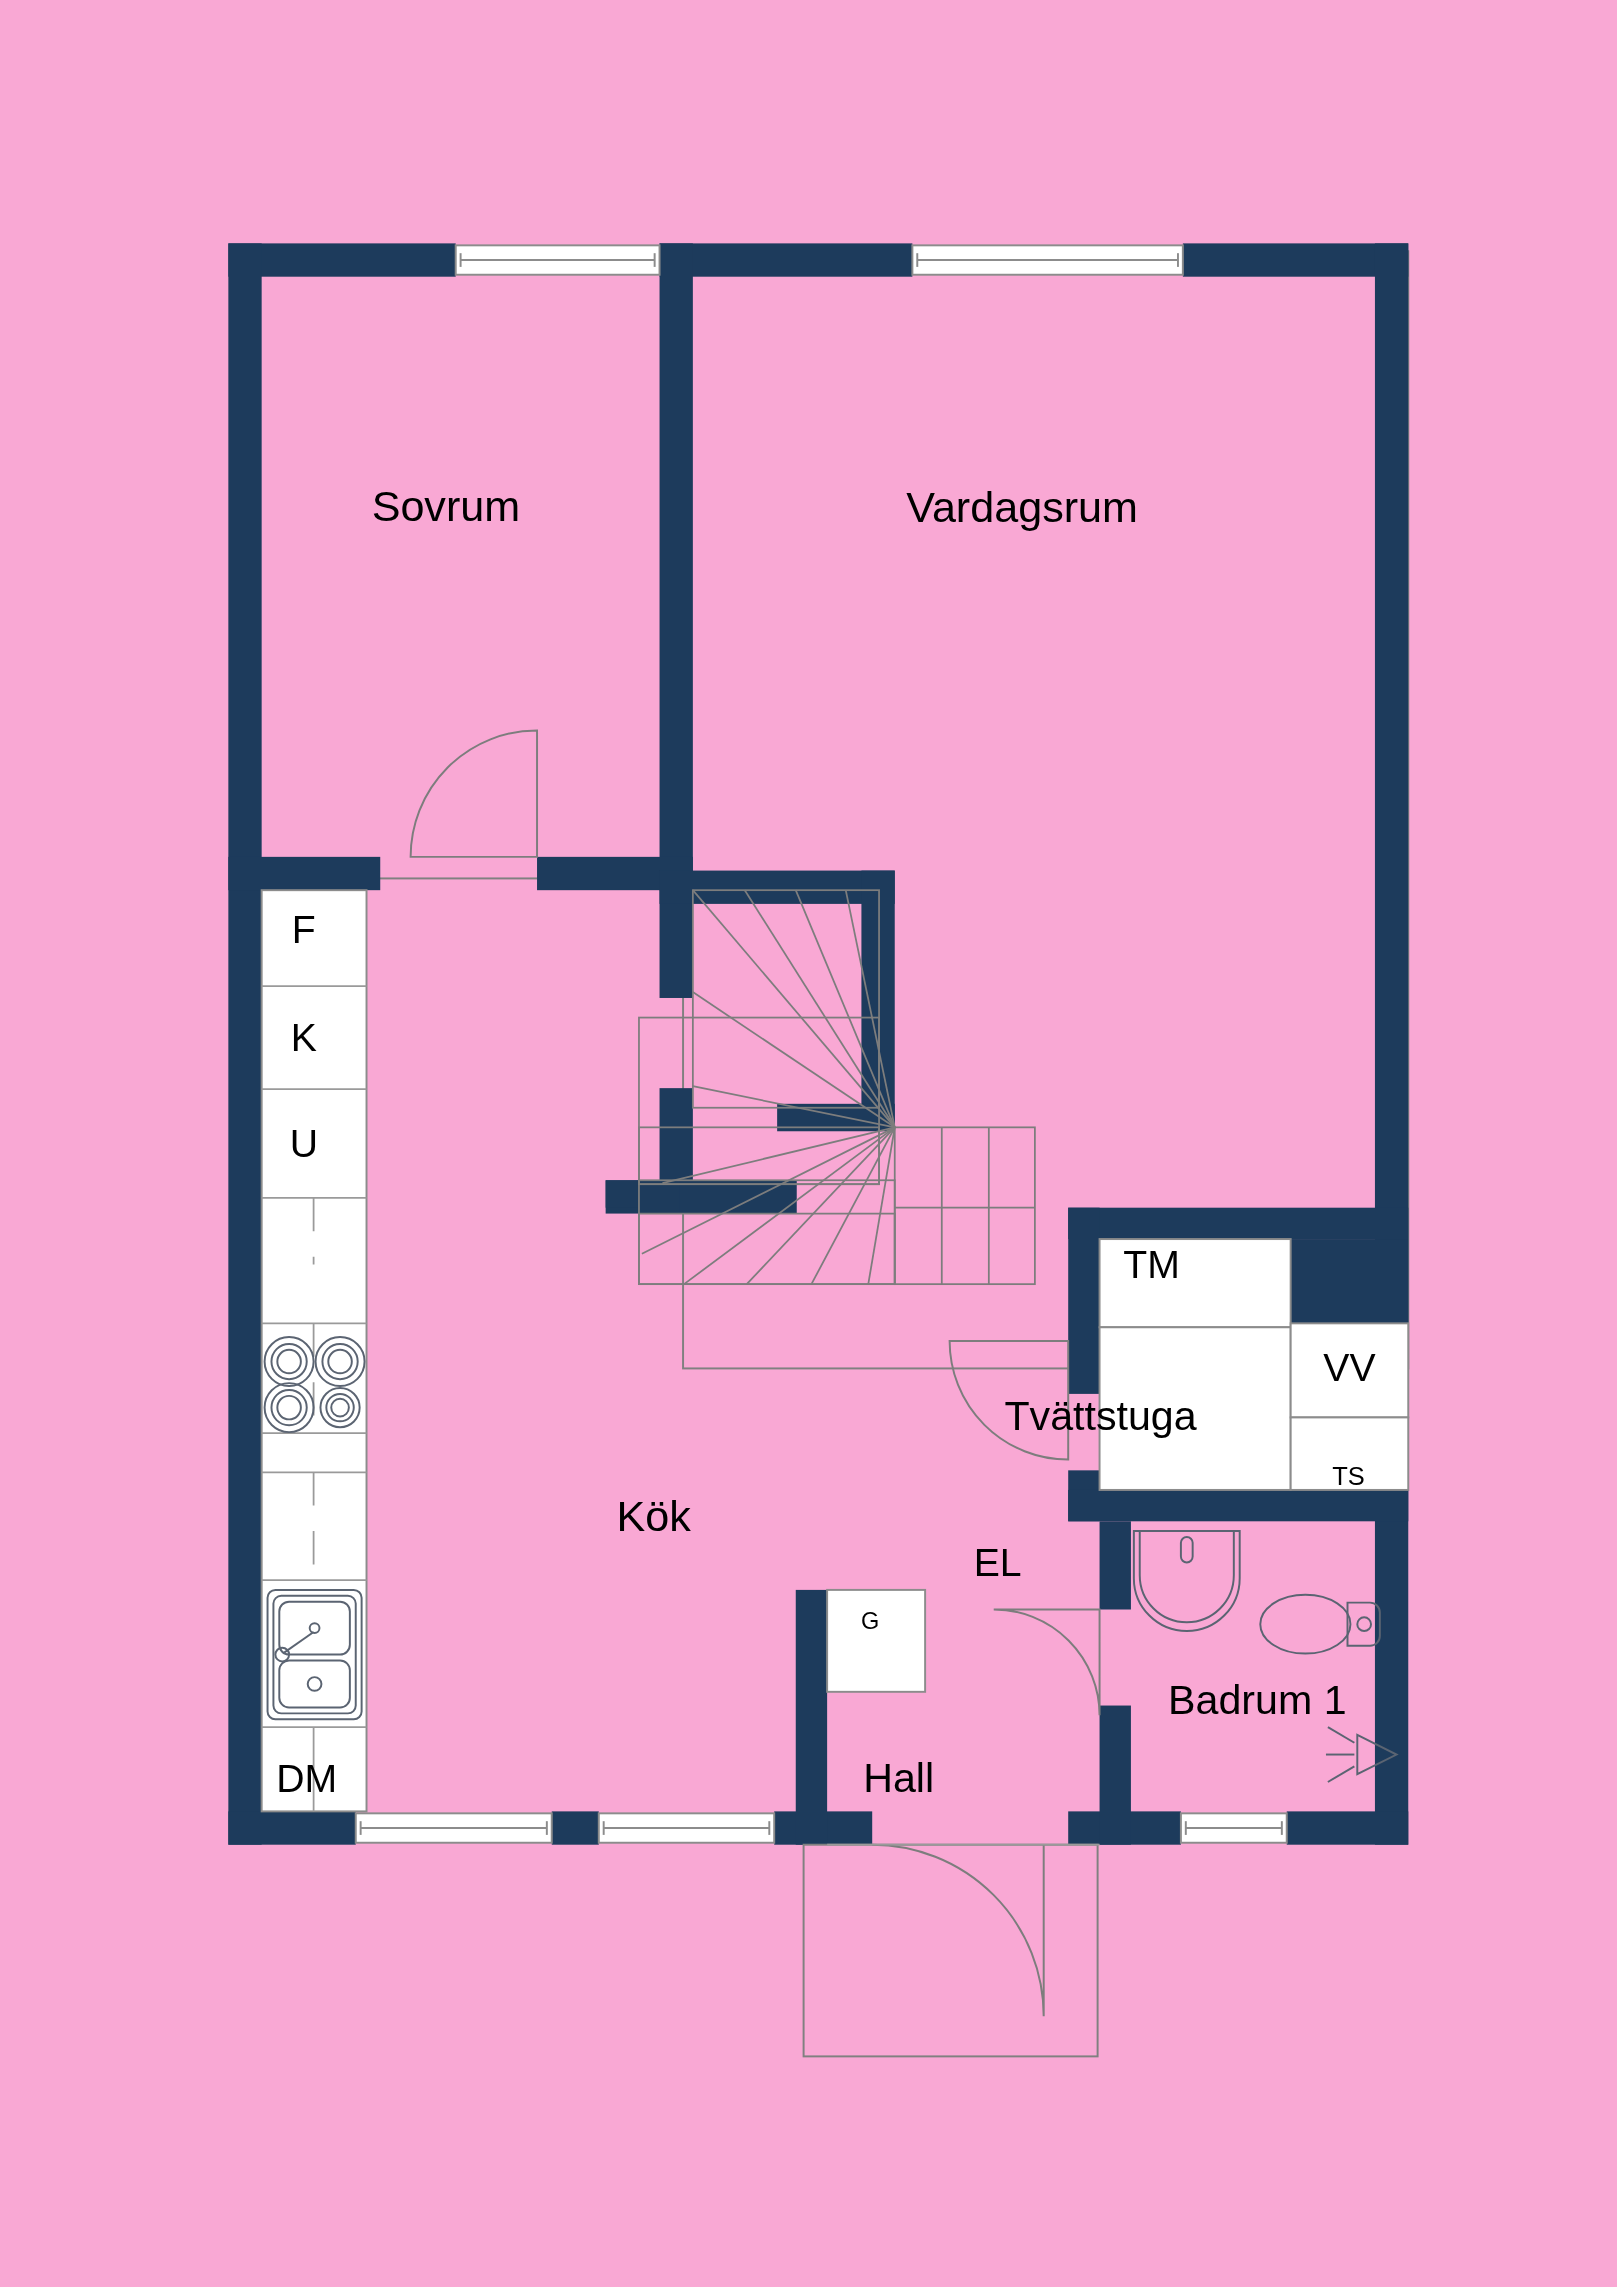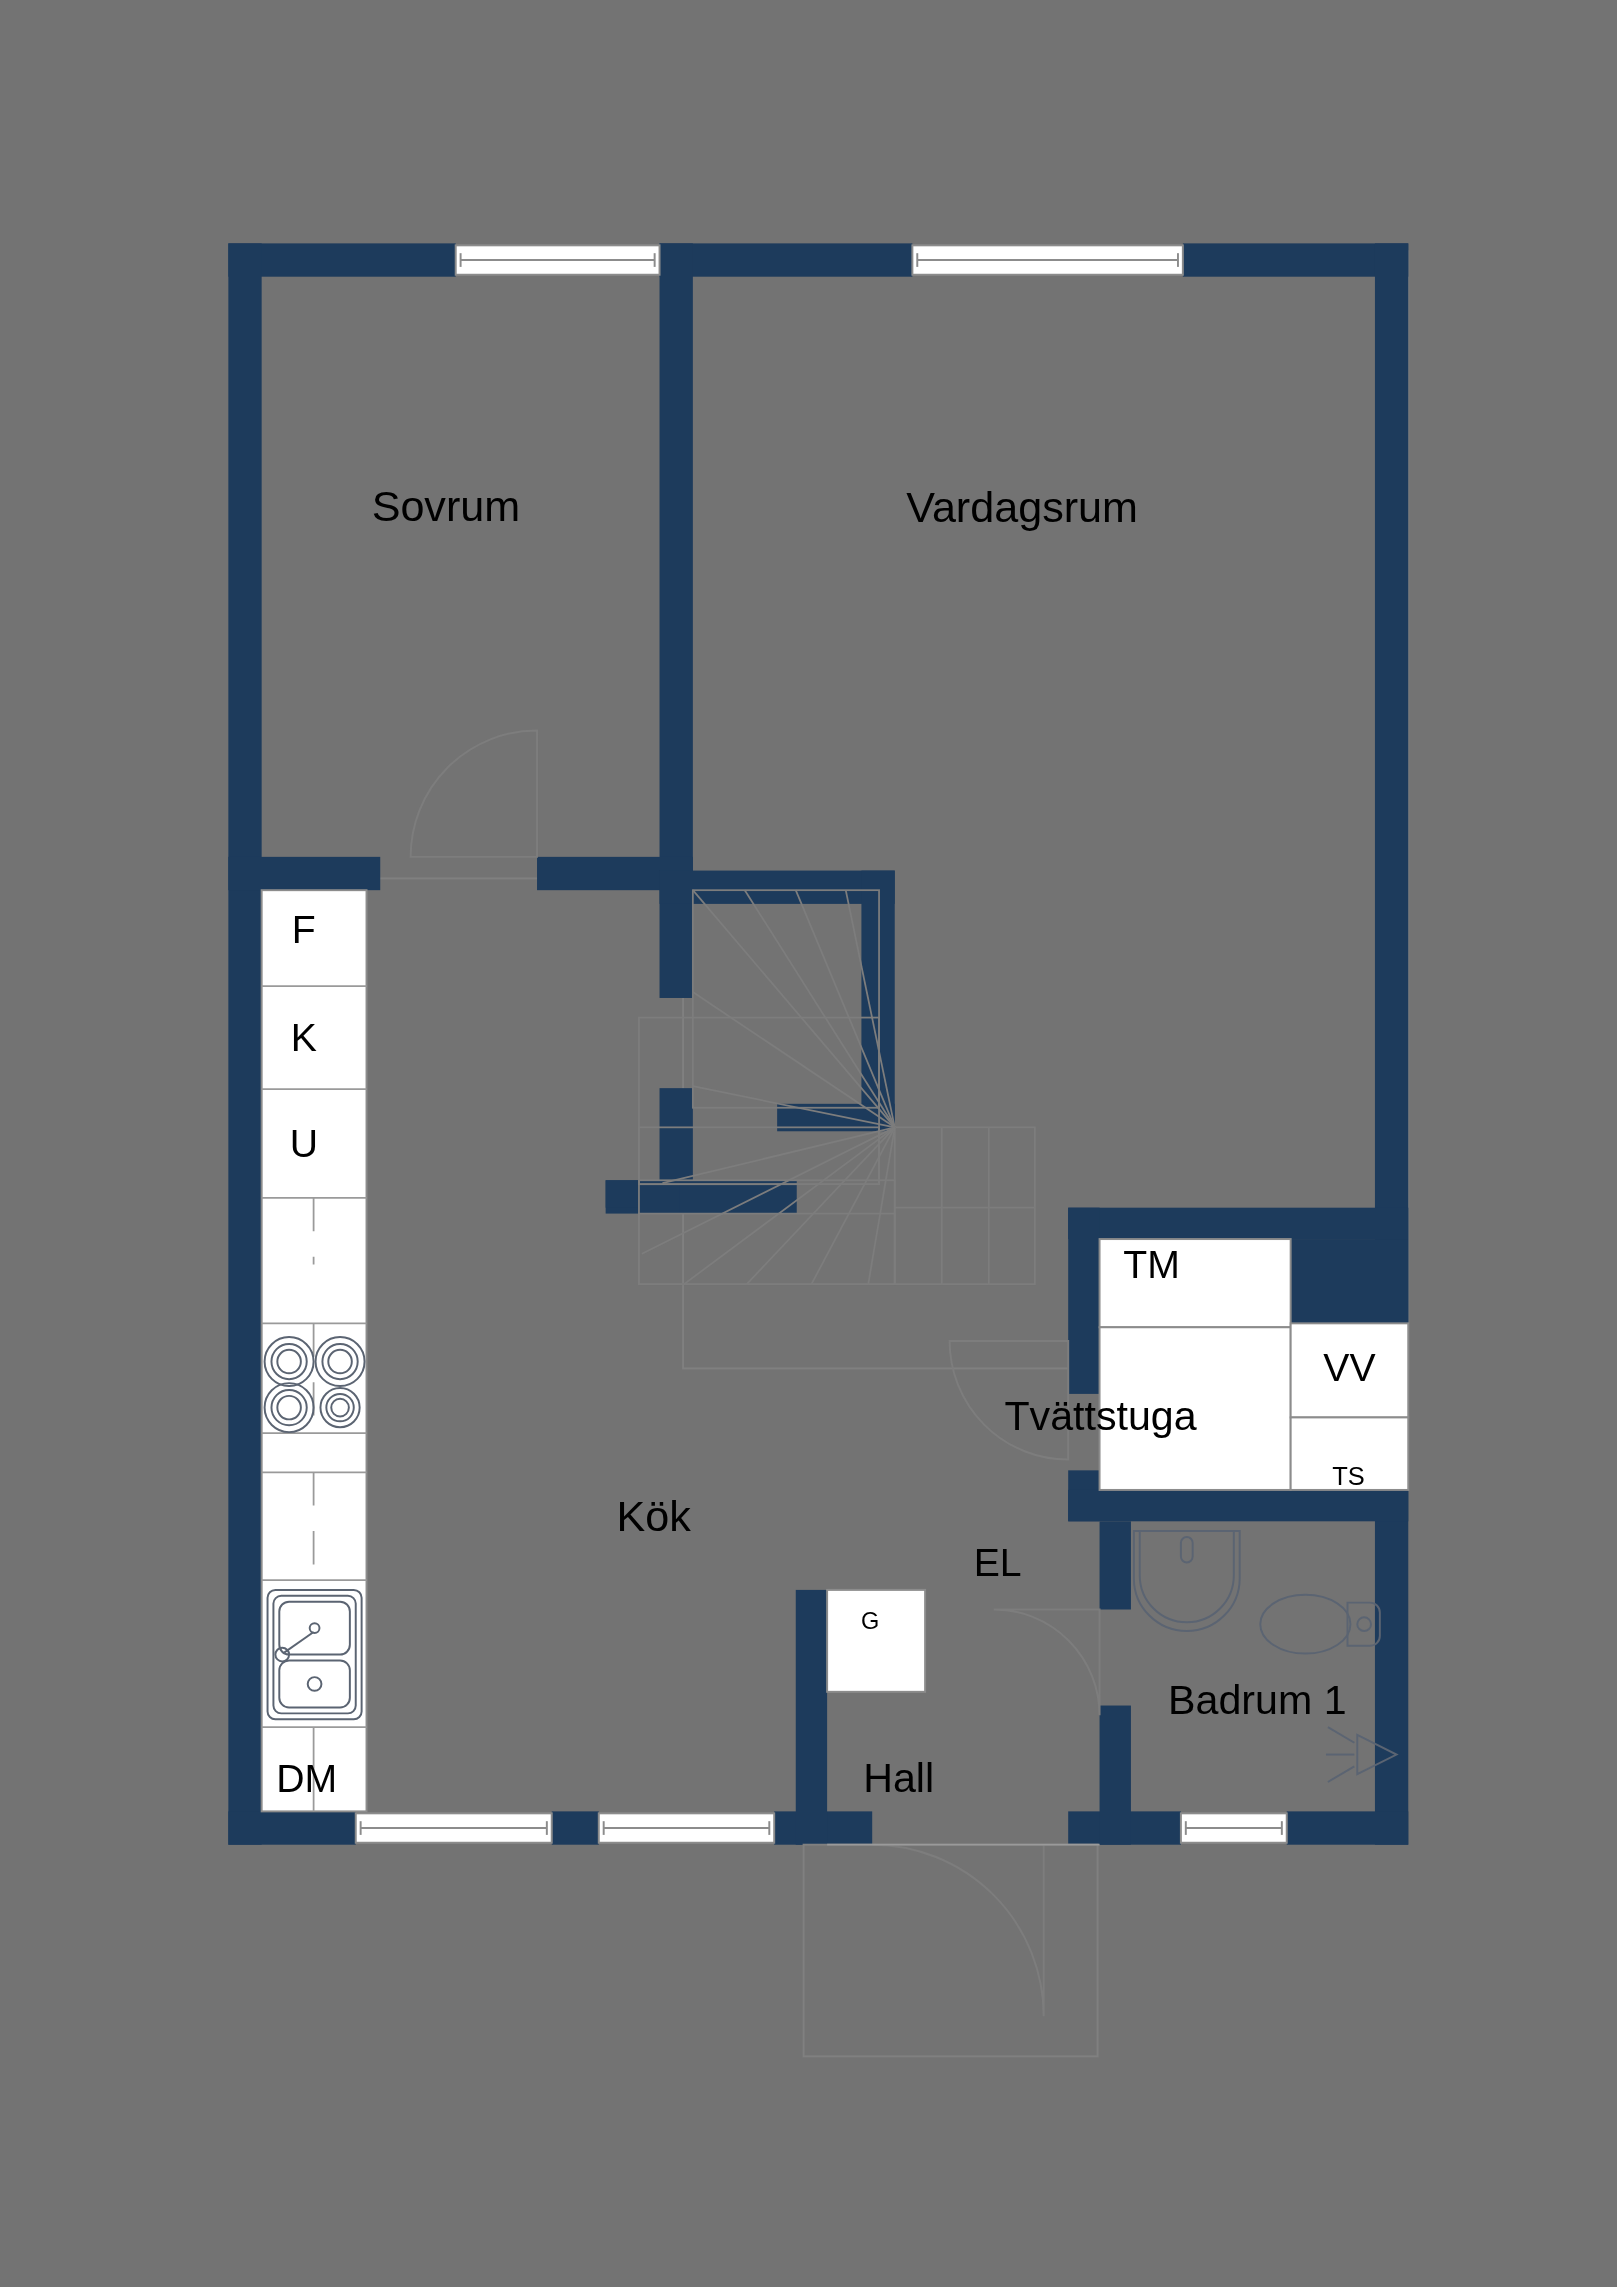--- a/index.html
+++ b/index.html
@@ -10,21 +10,21 @@
   body {
     width: 1617px;
     height: 2288px;
     font-family: "Liberation Sans", sans-serif;
     overflow: hidden;
   }
   #floorplan-root {
     position: relative;
     width: 1617px;
     height: 2288px;
-    background: #737373;
+    background: #f9a8d4;
     text-decoration: underline;
   }
   svg.plan {
     display: block;
     width: 1617px;
     height: 2288px;
   }
   .wall        { fill: #1d3b5c; }
   .thinline    { fill: none; stroke: #808080; stroke-width: 2; }
   .thinline-l  { fill: none; stroke: #9a9a9a; stroke-width: 1.8; }

